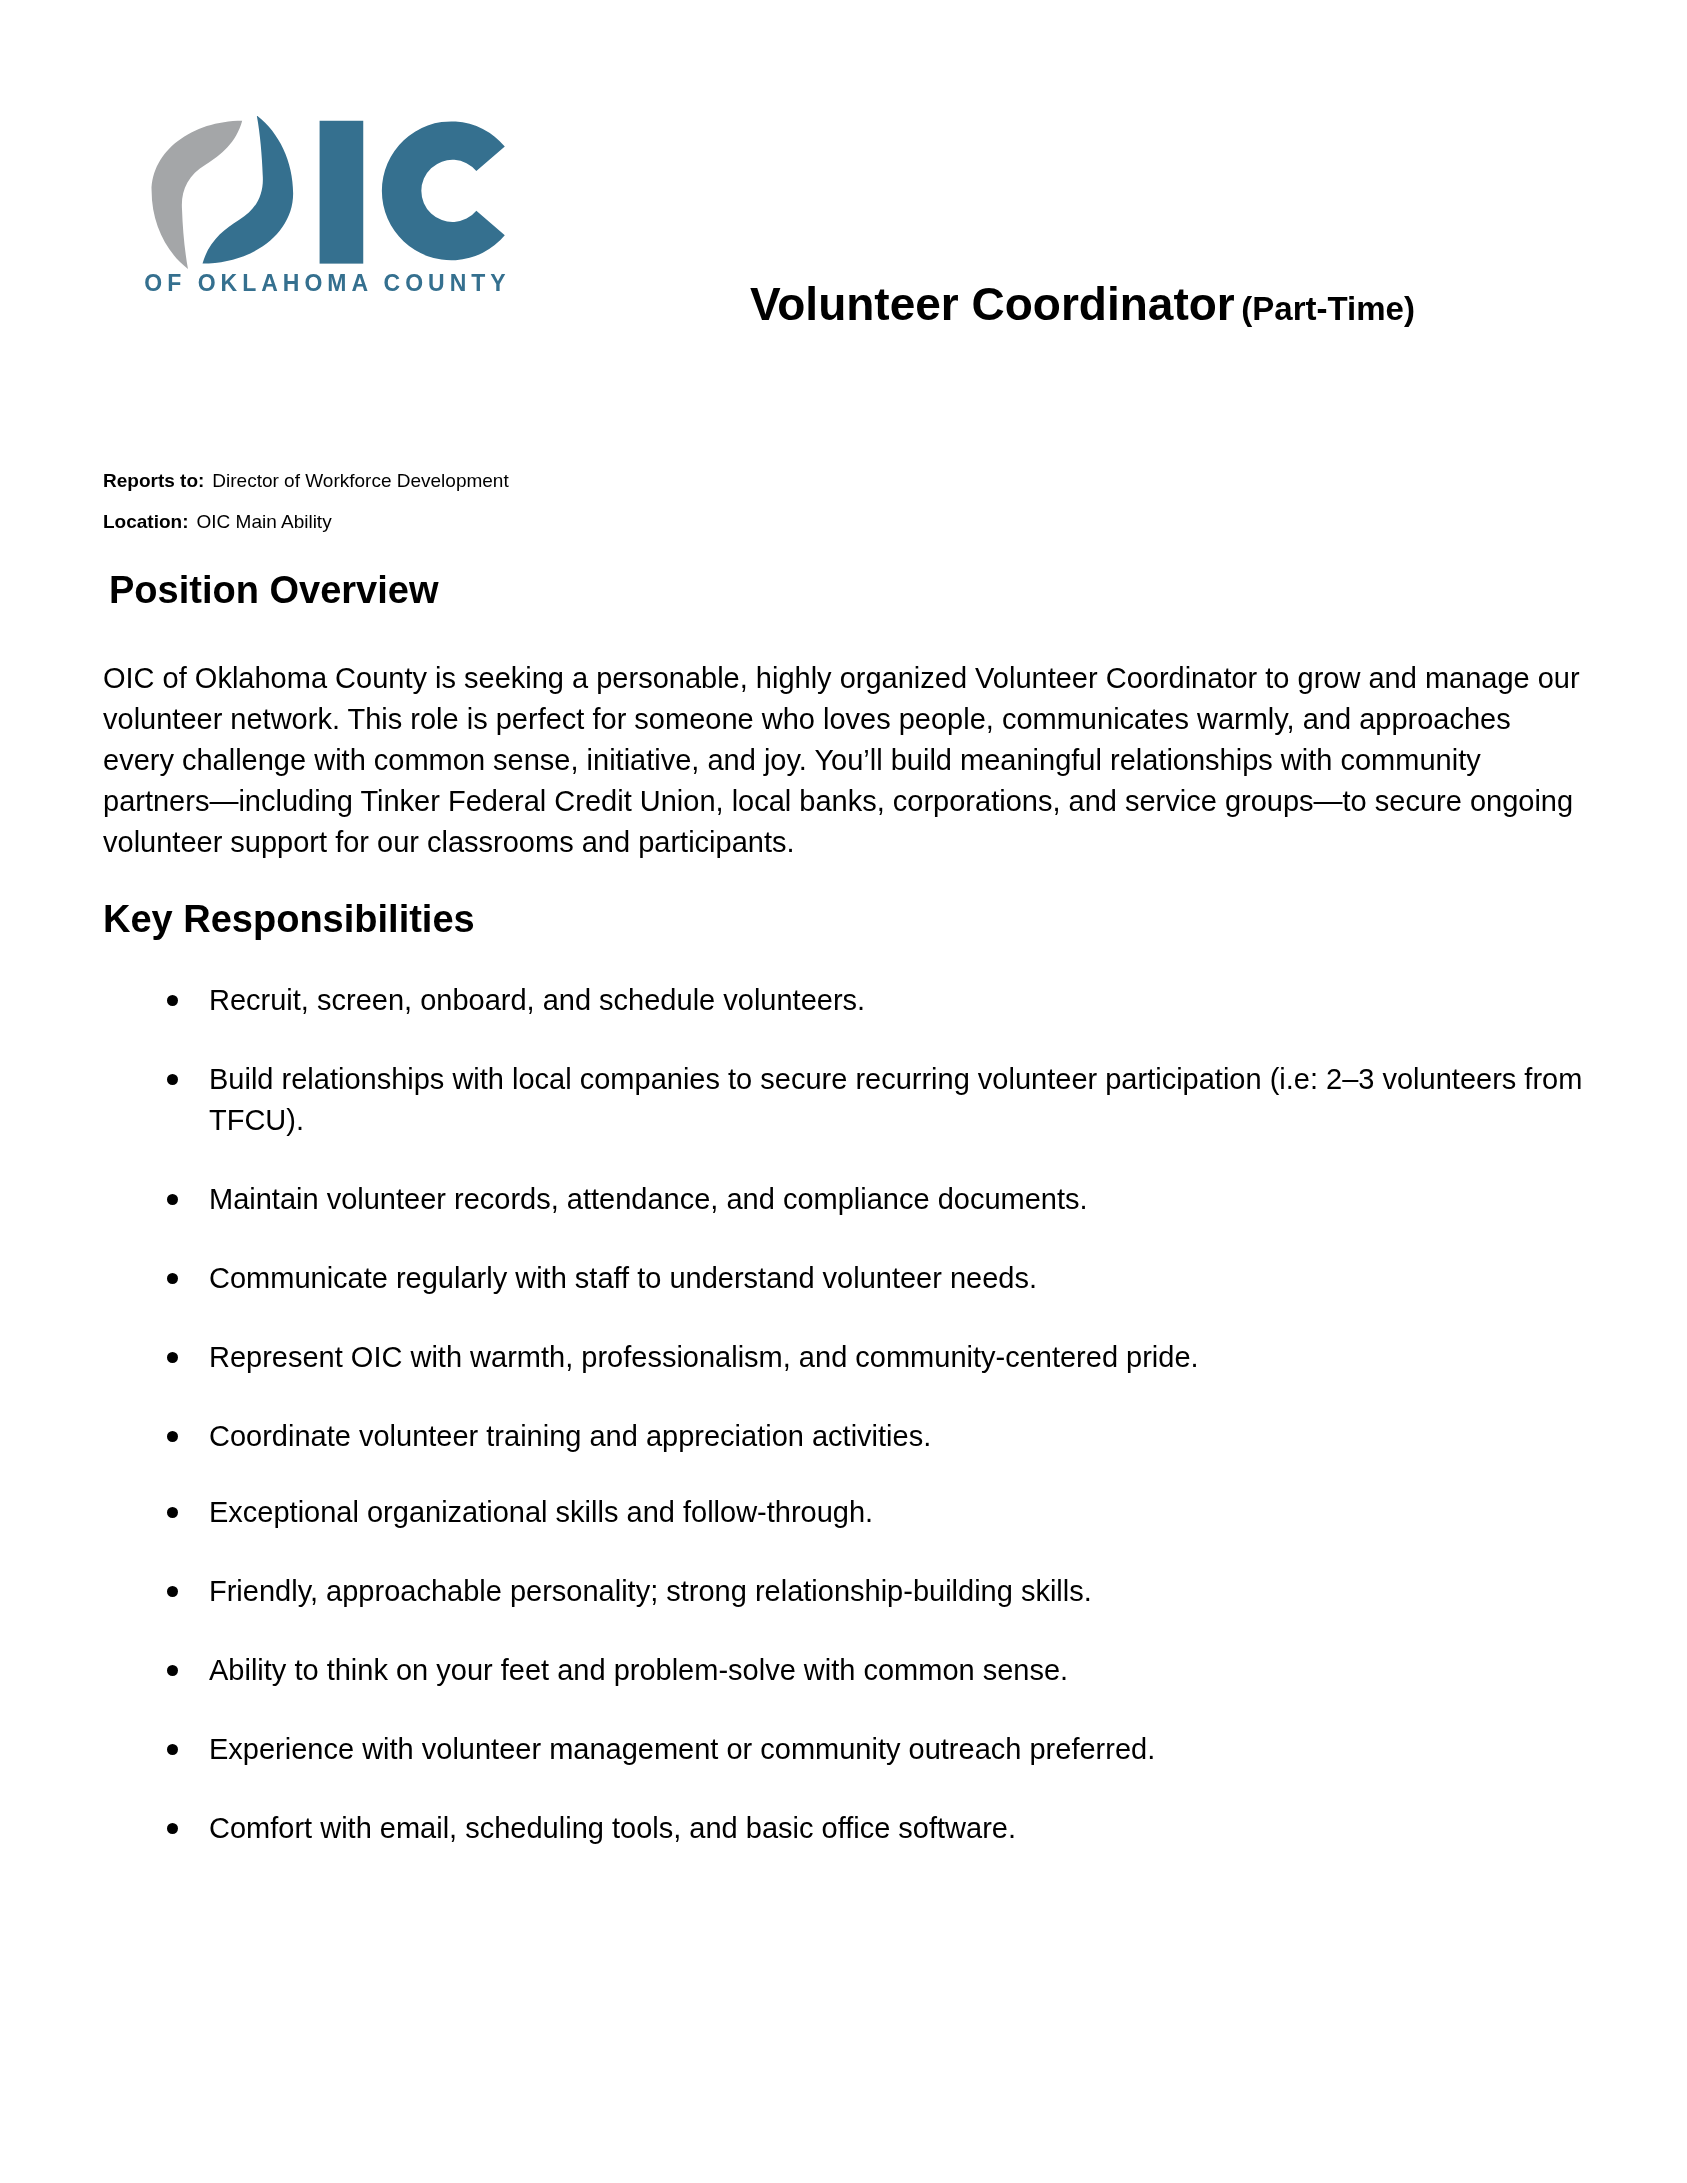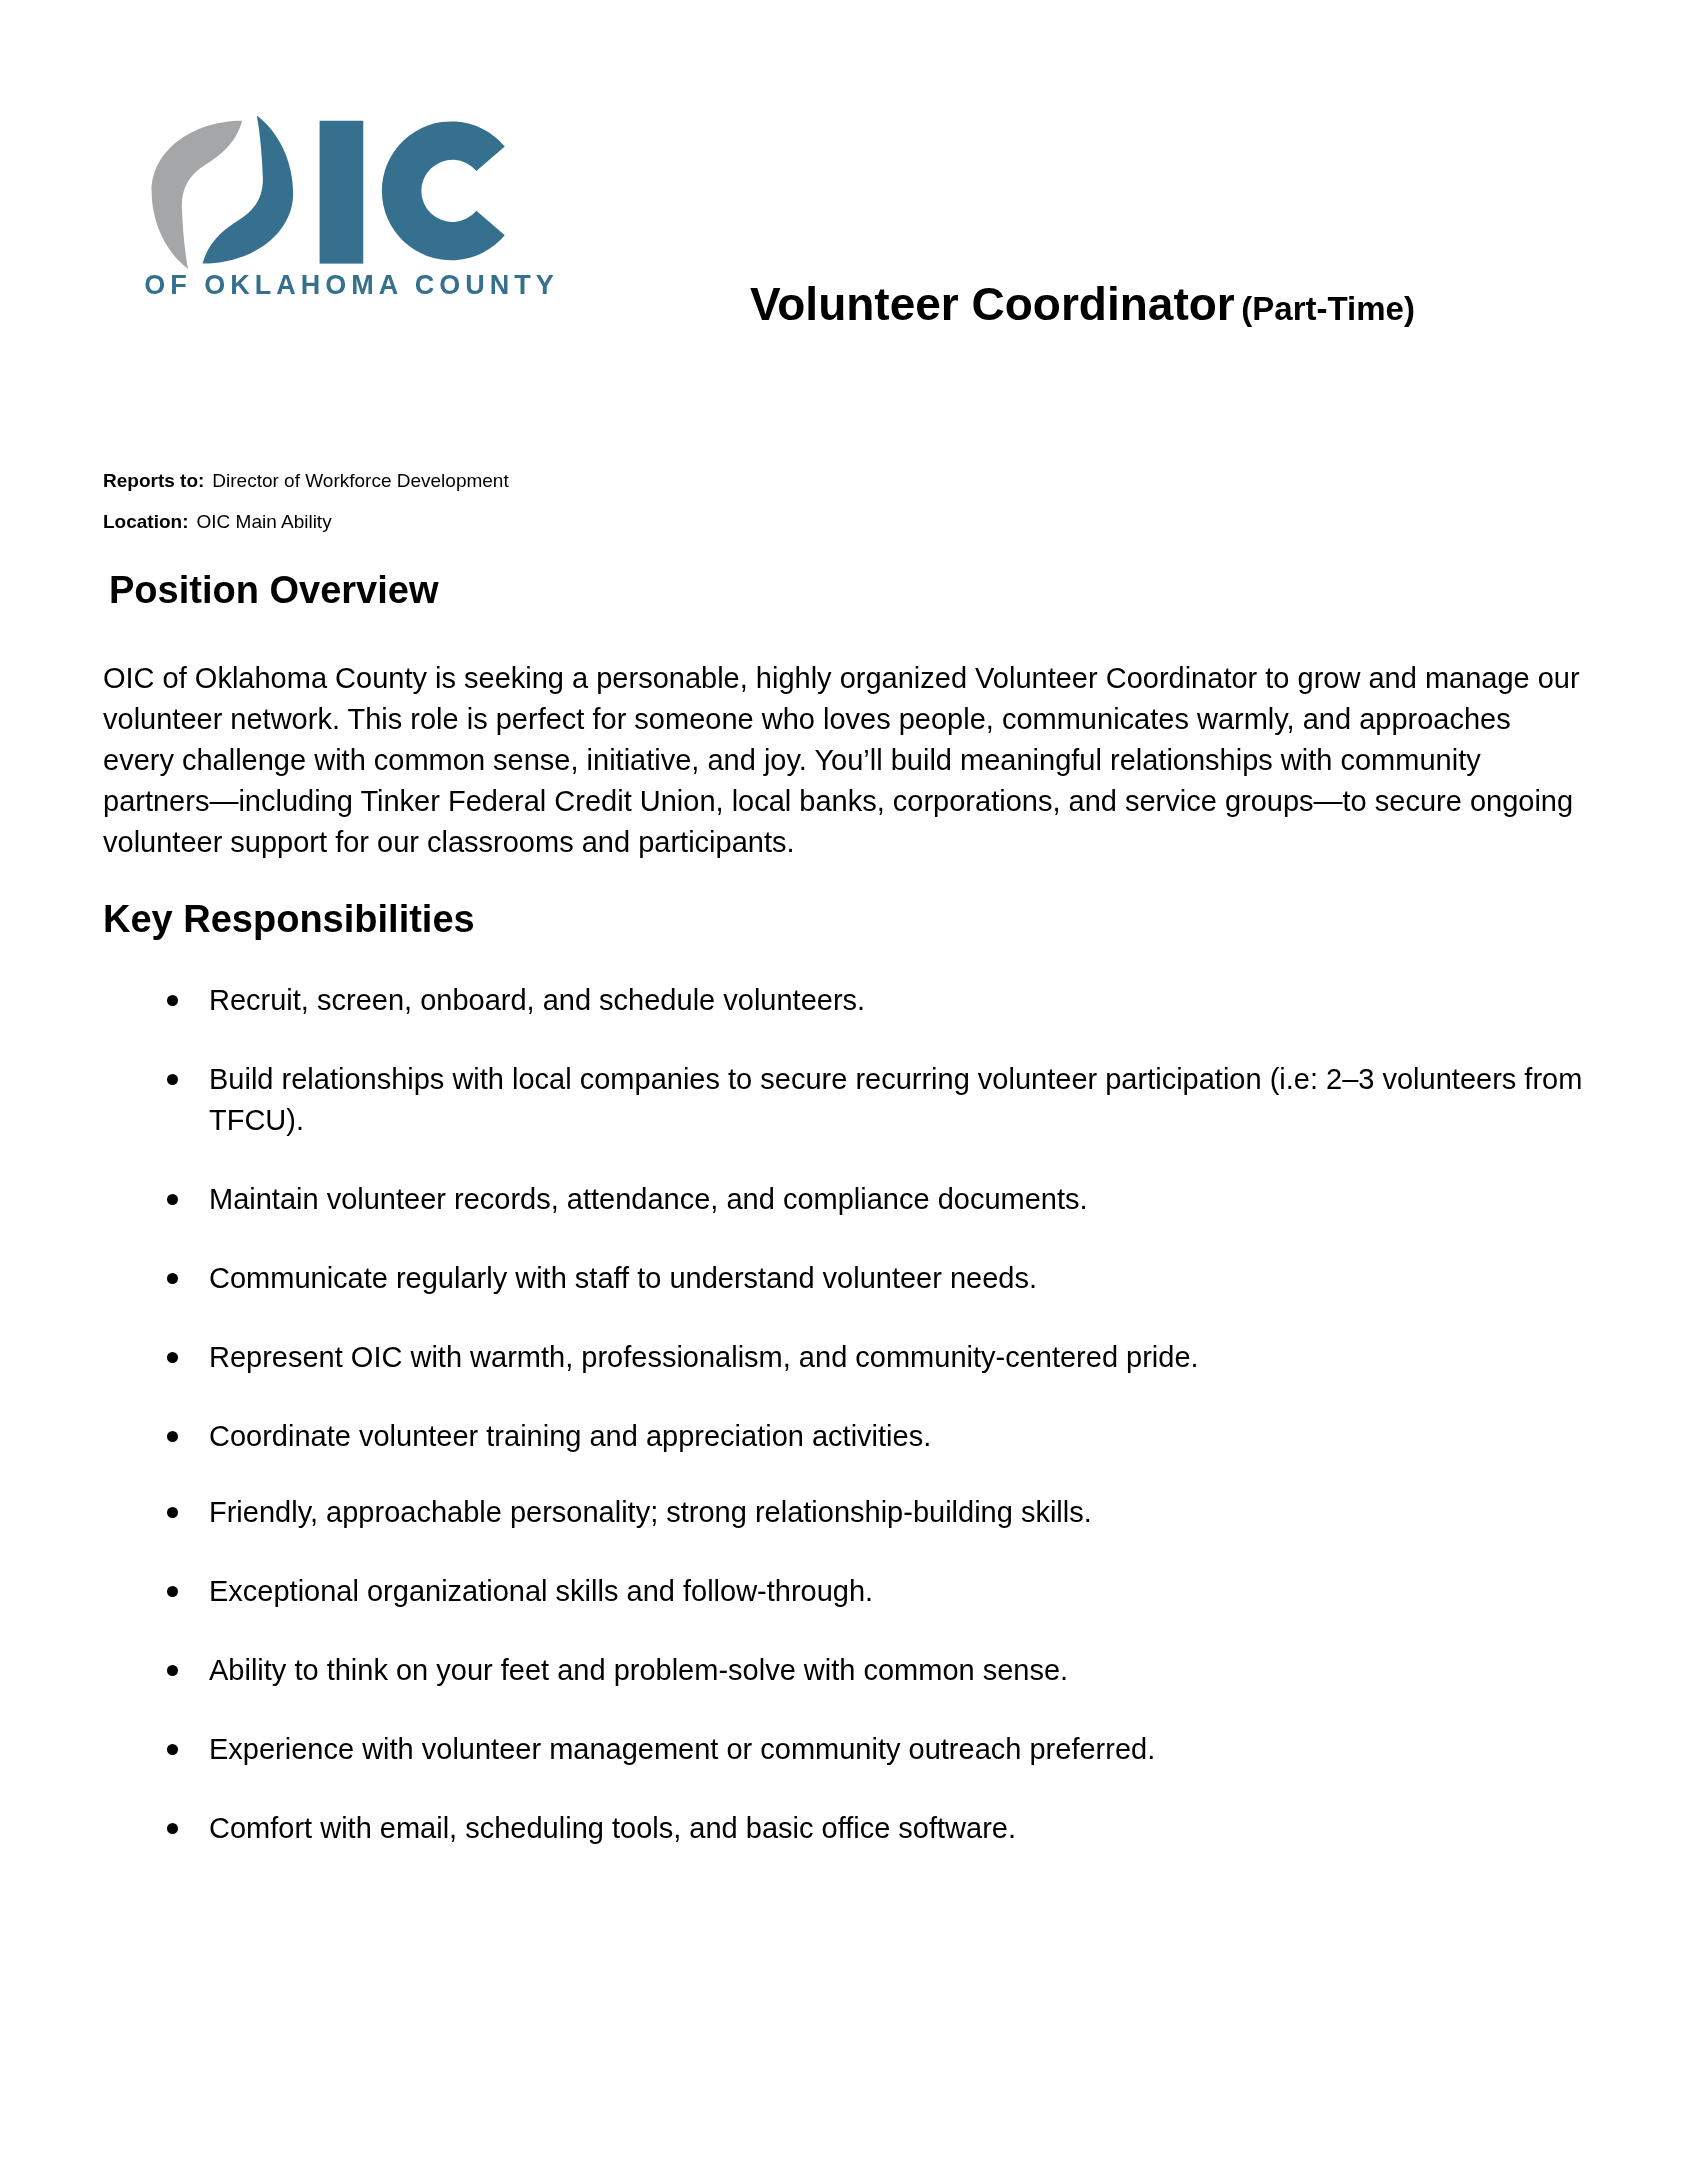--- a/index.html
+++ b/index.html
@@ -13,21 +13,21 @@
   .page { position: relative; width: 1687px; height: 2183px; }
   .content { position: relative; padding: 0 103px; box-sizing: border-box; width: 1687px; }
 
   
   .header { position: relative; height: 460px; }
   .logo { position: absolute; left: 40px; top: 116px; width: 377px; }
   .logo-mark { display: block; width: 377px; height: 159px; }
   .logo-tagline {
     margin-top: -5.3px;
     padding-left: 1.3px;
-    font-size: 27px; font-weight: bold;
+    font-size: 23px; font-weight: bold;
     letter-spacing: 5px;
     color: #35708F;
     white-space: nowrap;
   }
   .doc-title {
     position: absolute; left: 647px; top: 281px;
     margin: 0;
     font-size: 46px; line-height: 46px; font-weight: bold;
     white-space: nowrap;
   }
@@ -119,22 +119,22 @@
       <li><span>Recruit, screen, onboard, and schedule volunteers.</span></li>
       <li><span>Build relationships with local companies to secure recurring volunteer participation (i.e: 2–3 volunteers from TFCU).</span></li>
       <li><span>Maintain volunteer records, attendance, and compliance documents.</span></li>
       <li><span>Communicate regularly with staff to understand volunteer needs.</span></li>
       <li><span>Represent OIC with warmth, professionalism, and community-centered pride.</span></li>
       <li><span>Coordinate volunteer training and appreciation activities.</span></li>
     </ul>
 
 
     <ul class="doc-list" id="list-qualifications">
+      <li><span>Exceptional organizational skills and follow-through.</span></li>
       <li><span>Friendly, approachable personality; strong relationship-building skills.</span></li>
-      <li><span>Exceptional organizational skills and follow-through.</span></li>
       <li><span>Ability to think on your feet and problem-solve with common sense.</span></li>
       <li><span>Experience with volunteer management or community outreach preferred.</span></li>
       <li><span>Comfort with email, scheduling tools, and basic office software.</span></li>
     </ul>
 
   </div>
 </div>
 
 
 </body></html>

